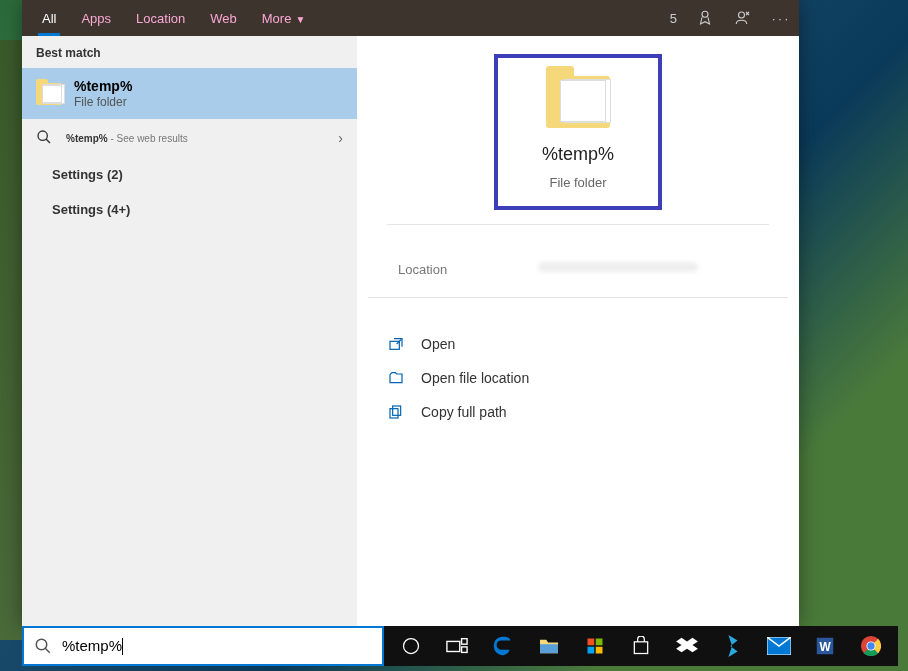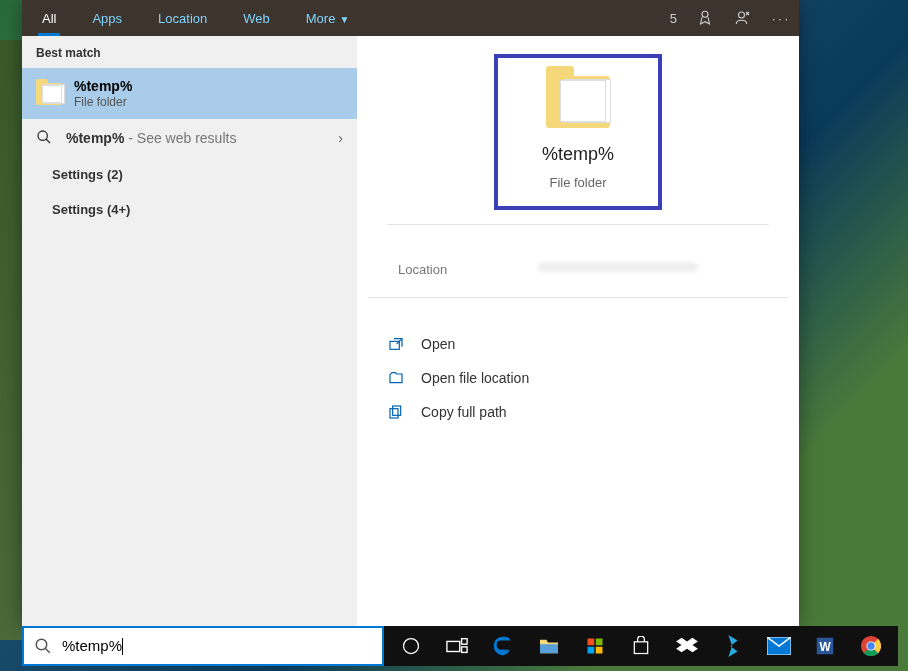--- a/index.html
+++ b/index.html
@@ -21,22 +21,22 @@
       position: absolute; left: 22px; top: 0; width: 777px; height: 626px;
       background: #fff; z-index: 10;
       box-shadow: 0 0 20px rgba(0,0,0,0.4);
       display: flex; flex-direction: column;
     }
     
     .header {
       height: 36px; background: #3e342e; display: flex; align-items: center;
       padding: 0 8px; color: #fff;
     }
-    .tabs { display: flex; gap: 12px; }
-    .tab { padding: 8px 12px; font-size: 13px; color: #7dd3fc; cursor: pointer; position: relative; }
+    .tabs { display: flex; gap: 1px; }
+    .tab { padding: 8px 12px; font-size: 13px; color: #f9a8d4; cursor: pointer; position: relative; }
     .tab.active { color: #fff; }
     .tab.active::after {
       content: ""; position: absolute; bottom: -2px; left: 8px; right: 8px; height: 3px;
       background: #0078d4;
     }
     .tab .chev { margin-left: 4px; font-size: 10px; }
     .header-right { margin-left: auto; display: flex; align-items: center; gap: 18px; color: #ccc; font-size: 13px; }
     .header-icon { width: 20px; height: 20px; display: inline-flex; align-items: center; justify-content: center; }
     
     .body { flex: 1; display: flex; background: #f0f0f0; }
@@ -65,21 +65,21 @@
       background: #fff; border: 1px solid #ddd; box-shadow: 2px 0 0 #fff, 2px 0 0 1px #ddd;
     }
     .result-text { display: flex; flex-direction: column; }
     .result-title { font-size: 14px; font-weight: 600; color: #000; }
     .result-sub { font-size: 12px; color: #555; margin-top: 1px; }
     
     .web-row {
       display: flex; align-items: center; padding: 10px 14px; gap: 12px; cursor: pointer;
     }
     .search-glyph { width: 18px; height: 18px; display: inline-flex; }
-    .web-text { font-size: 14px; color: #333; flex: 1; }
+    .web-text { font-size: 10px; color: #333; flex: 1; }
     .web-text .suffix { color: #777; }
     .chev-right { color: #666; font-size: 14px; }
     
     .cat-row {
       padding: 10px 30px; font-size: 13px; font-weight: 600; color: #333; cursor: pointer;
     }
     
     .preview-top {
       padding: 18px 0 14px; display: flex; flex-direction: column; align-items: center;
       border-bottom: 1px solid #e4e4e4; margin: 0 30px;

